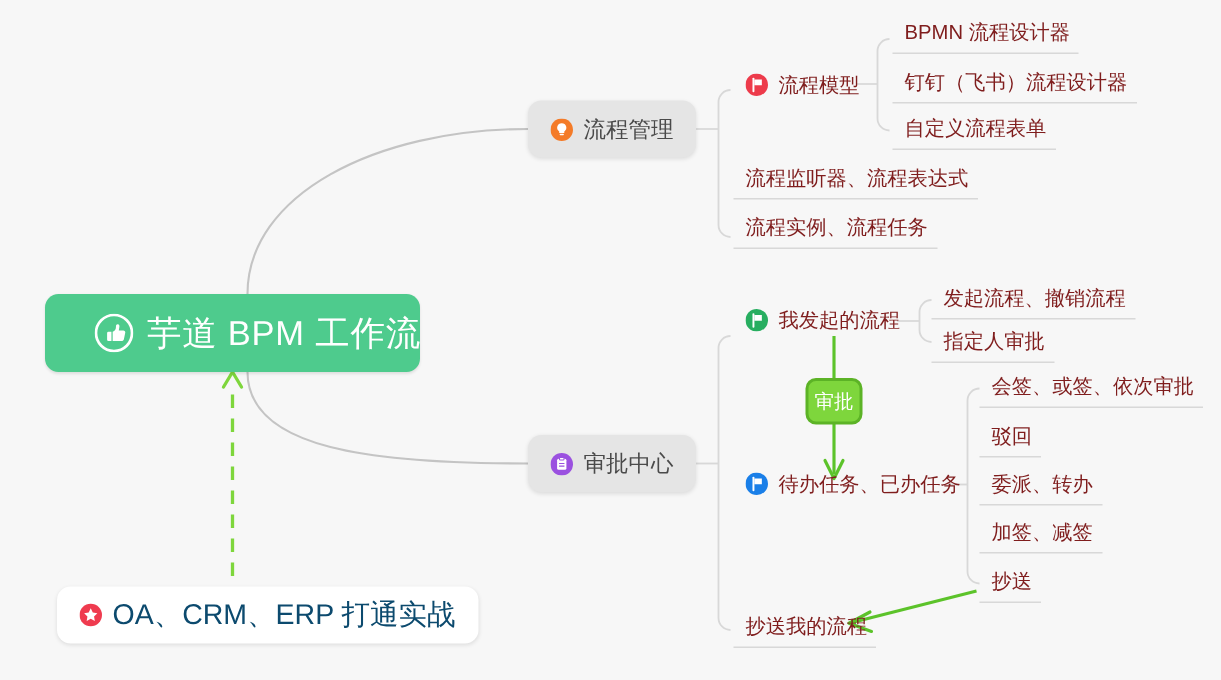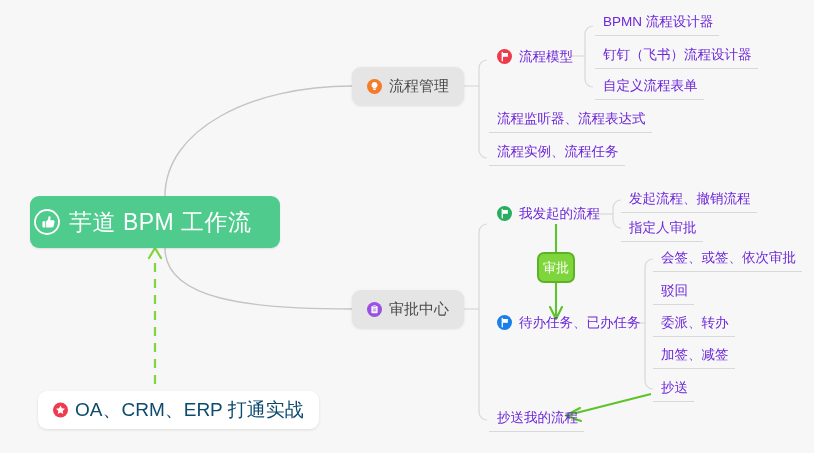--- a/index.html
+++ b/index.html
@@ -11,21 +11,21 @@
   }
   #canvas{position:relative;width:814px;height:453px;}
   #links{position:absolute;left:0;top:0;width:814px;height:453px;pointer-events:none;}
 
   
   .node{position:absolute;box-sizing:border-box;white-space:nowrap;display:flex;align-items:center;}
 
   .root{
     left:30px;top:196px;width:250px;height:52px;
     background:#4ecb8d;border-radius:9px;
-    padding:0 4px;
+    padding:0 33px;
     box-shadow:0 1px 2px rgba(0,0,0,.10);
   }
   .root .label{color:#ffffff;font-size:23px;letter-spacing:.5px;}
 
   .branch{
     background:#e5e5e5;border-radius:9px;height:38px;padding:0 15px;
     box-shadow:0 1px 3px rgba(0,0,0,.11);
   }
   .branch .label{color:#4a4a4a;font-size:15px;}
 
@@ -34,21 +34,21 @@
     box-shadow:0 1px 3px rgba(0,0,0,.11);
   }
   .callout .label{color:#0c4a6e;font-size:19px;}
 
   
   .uline{
     position:absolute;height:27px;display:flex;align-items:center;
     border-bottom:1px solid #d8d8d8;box-sizing:border-box;
     padding:0 6px 0 8px;white-space:nowrap;
   }
-  .uline .label{color:#6d28d9;font-size:13.5px;}
+  .uline .label{color:#7f1d1d;font-size:13.5px;}
   .uline.noline{border-bottom:none;}
 
   
   .ic{display:inline-flex;align-items:center;justify-content:center;flex:none;}
   .ic.big{width:26px;height:26px;margin-right:9px;}
   .ic.sm{width:15px;height:15px;margin-right:7px;}
 
   
   .badge{
     position:absolute;left:537px;top:252px;width:38px;height:31px;

